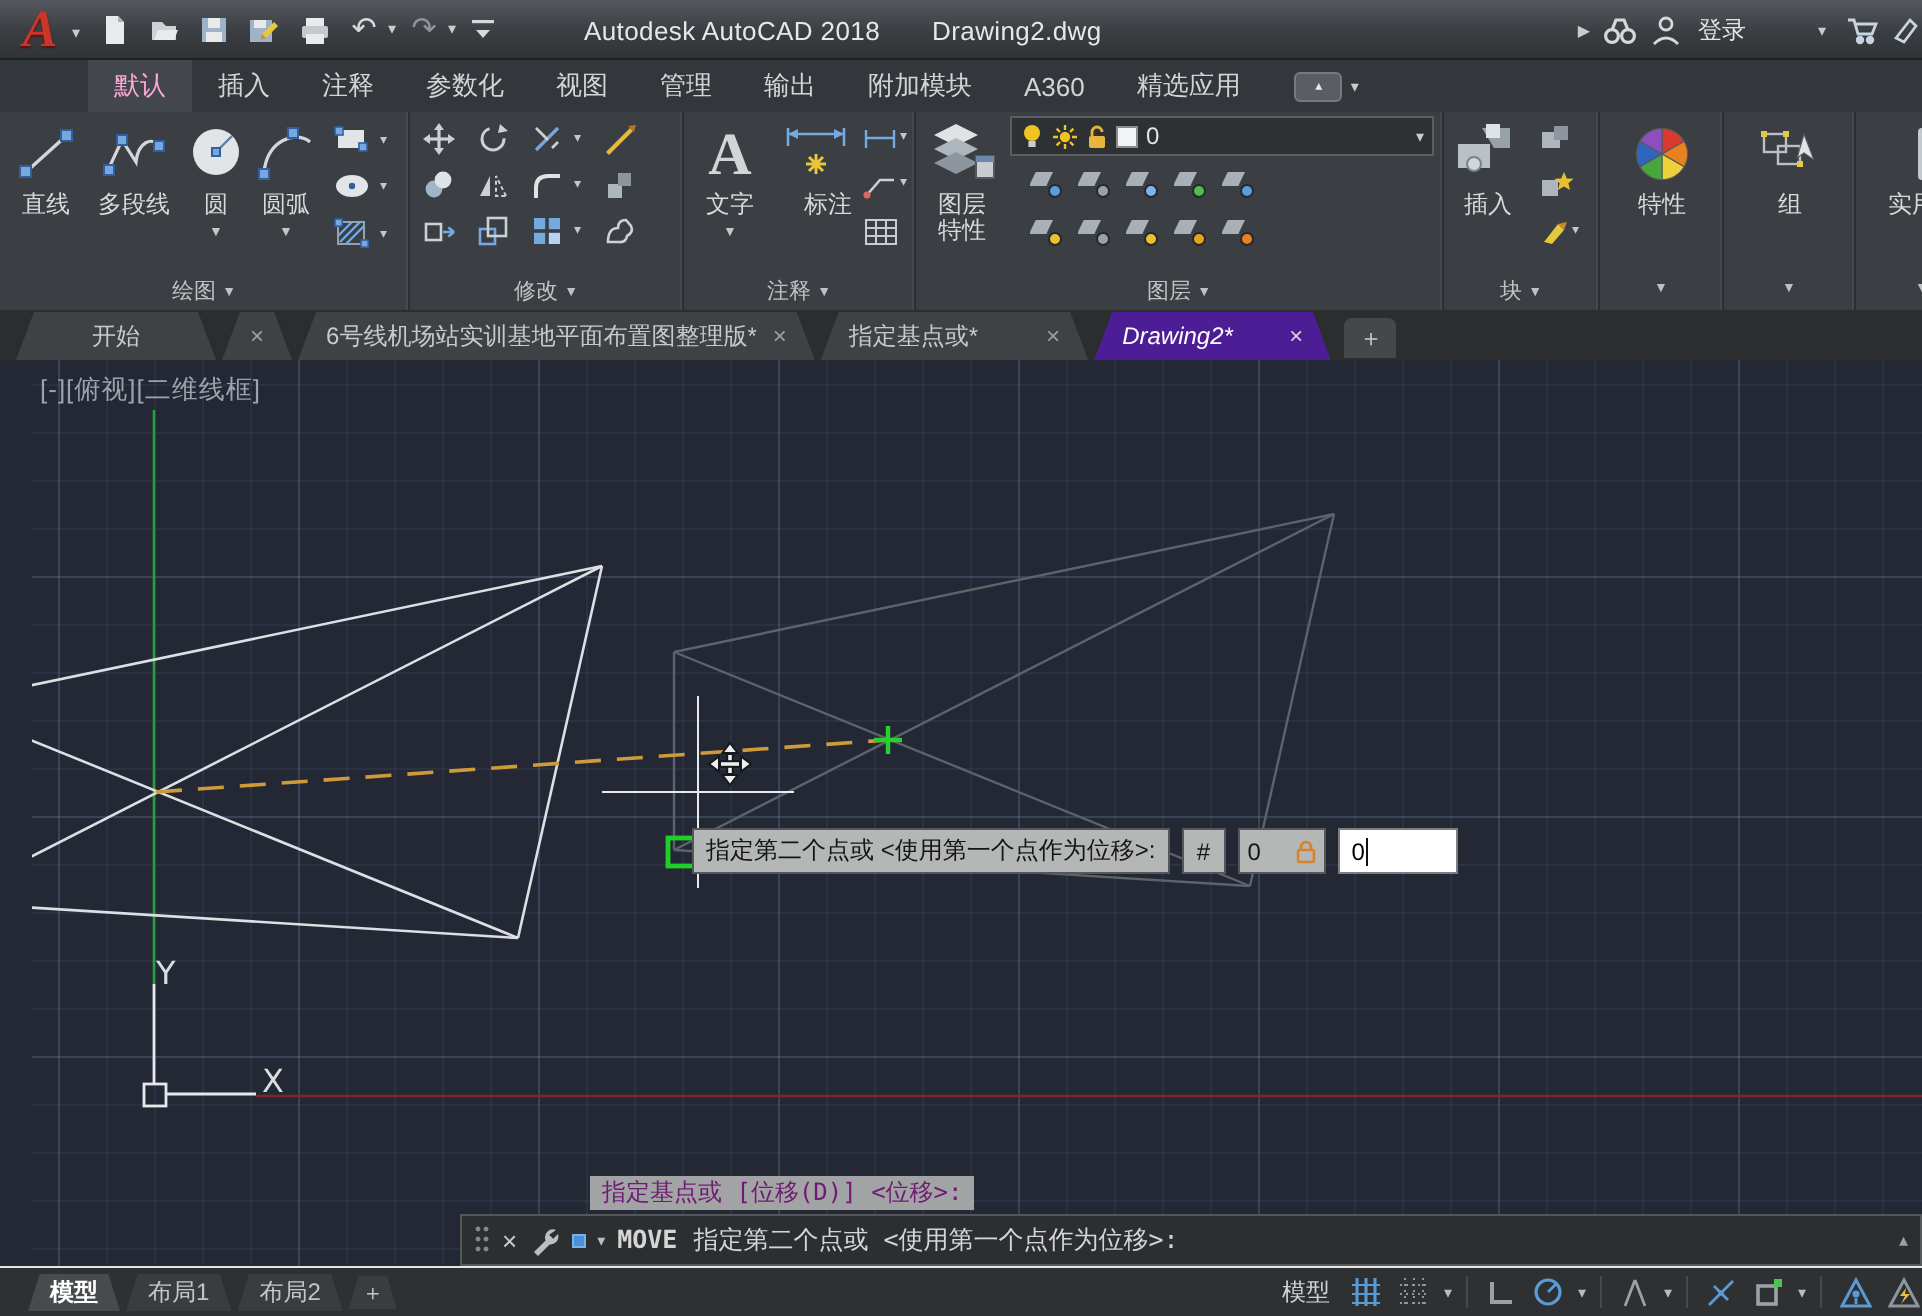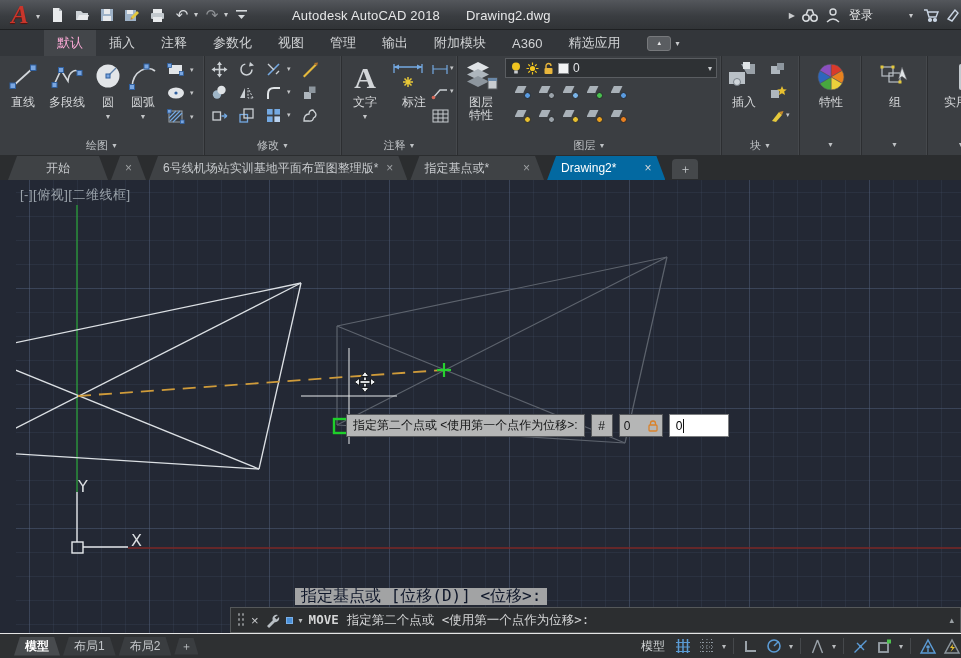--- a/index.html
+++ b/index.html
@@ -62,21 +62,21 @@
   .layercombo .lc0{font-size:12px;color:#e3e5e7;}
   .lc-caret{margin-left:auto;font-size:8px;color:#c9cbcd;}
   .swatch{width:11px;height:11px;background:#f2f3f4;border:1px solid #8a8d90;}
 
   
   .ftabs{position:absolute;top:155px;left:0;width:961px;height:25px;background:#2b2d2f;
     display:flex;align-items:flex-end;padding-left:8px;}
   .ftab{height:24px;display:flex;align-items:center;gap:8px;padding:0 14px;margin-right:3px;
     background:#3f4245;color:#c7cacd;font-size:12px;white-space:nowrap;
     clip-path:polygon(9px 0,calc(100% - 9px) 0,100% 100%,0 100%);}
-  .ftab.active{background:#0369a1;color:#ffffff;}
+  .ftab.active{background:#4c1d95;color:#ffffff;font-style:italic;}
   .ftab .fx{font-size:12px;color:#9da0a3;}
   .ftab.active .fx{color:#d6d8da;}
   .fplus{height:20px;width:26px;margin-left:4px;margin-bottom:1px;background:#45484b;border-radius:4px 4px 0 0;
     display:flex;align-items:center;justify-content:center;color:#c7cacd;font-size:12px;}
 
   
   .canvas{position:absolute;top:180px;left:16px;width:961px;height:453px;background:#232834;
     background-image:
       linear-gradient(rgba(95,110,140,.30) 1px,transparent 1px),
       linear-gradient(90deg,rgba(95,110,140,.30) 1px,transparent 1px),
@@ -103,21 +103,21 @@
     font-size:12px;}
   .di-box{height:23px;display:flex;align-items:center;background:#b5b6b6;border:1px solid #55575a;
     color:#141516;padding:0 6px;white-space:nowrap;}
   .di-sym{width:22px;justify-content:center;padding:0;}
   .di-lock{width:44px;justify-content:space-between;padding:0 4px;}
   .di-edit{width:60px;background:#ffffff;border:1px solid #7c7e80;color:#000;justify-content:flex-start;gap:1px;}
   .caretline{width:1px;height:14px;background:#111;}
 
   
   .bubble{position:absolute;left:295px;top:588px;height:17px;display:flex;align-items:center;
-    background:#a2a3a4;color:#0f172a;font-size:16px;font-family:"DejaVu Sans Mono","Liberation Mono",monospace;
+    background:#a2a3a4;color:#701a75;font-size:12px;font-family:"DejaVu Sans Mono","Liberation Mono",monospace;
     padding:0 6px;white-space:nowrap;}
   .cmdbar{position:absolute;left:230px;top:607px;width:731px;height:26px;
     background:#2c2e30;border:1px solid #55585a;display:flex;align-items:center;gap:6px;padding:0 6px;}
   .cmd-grip{width:8px;height:16px;background-image:radial-gradient(circle,#85888b 1px,transparent 1.4px);
     background-size:4px 5px;}
   .cmd-x{color:#c8cacc;font-size:13px;}
   .cmd-chip{width:7px;height:7px;background:#4a90d9;border:1px solid #7ab0e8;}
   .cmd-caret{font-size:8px;color:#b9bcbe;}
   .cmd-text{font-family:"DejaVu Sans Mono","Liberation Mono",monospace;font-size:12.5px;color:#d4d5d6;
     display:flex;gap:8px;white-space:nowrap;}

